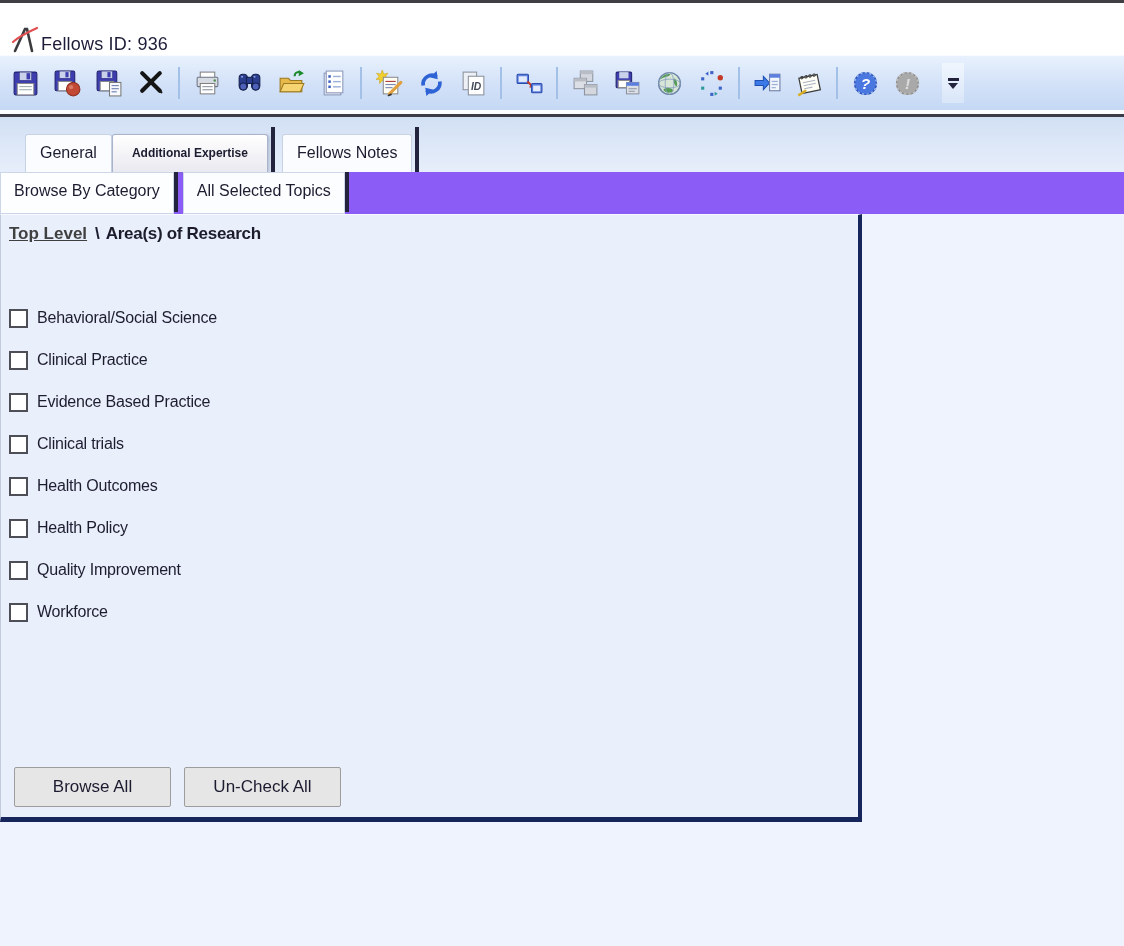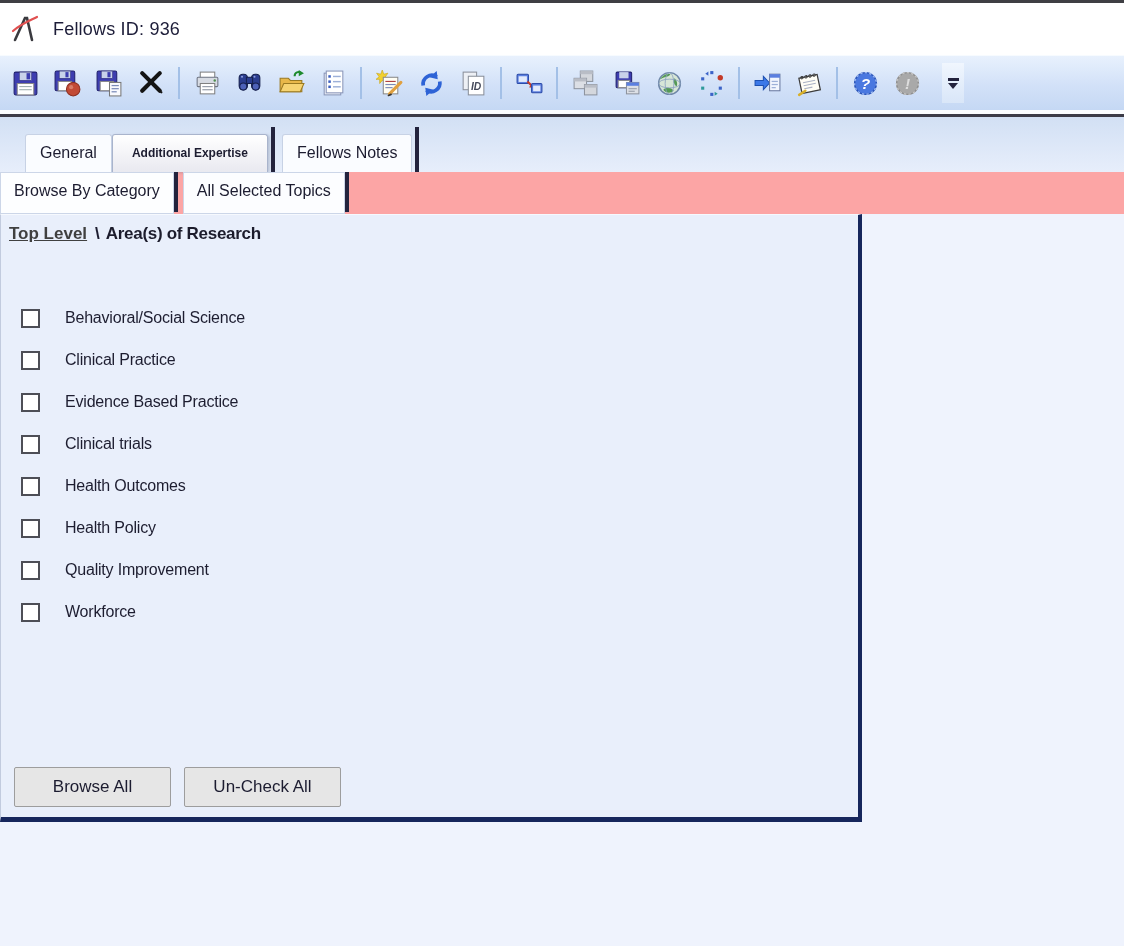--- a/index.html
+++ b/index.html
@@ -2,22 +2,22 @@
 <html><head>
 <meta charset="utf-8">
 <style>
   * { margin:0; padding:0; box-sizing:border-box; }
   html,body { width:1124px; height:946px; overflow:hidden; background:#fff;
               font-family:"Liberation Sans", sans-serif; color:#1d1d30; }
   .window { position:relative; width:1124px; height:946px; }
 
   
   .top-edge { height:3px; background:#3f3f44; }
-  .titlebar { height:52px; background:#ffffff; display:flex; align-items:center;
-              padding-left:10px; gap:13px; }
+  .titlebar { height:52px; background:#ffffff; display:flex; align-items:flex-end;
+              padding-left:10px; gap:1px; }
   .app-logo { width:30px; height:30px; flex:0 0 auto; }
   .title-text { font-size:18px; color:#1c1c38; letter-spacing:0.2px; }
 
   
   .toolbar { height:55px; border-top:1px solid #f7fbff;
              background:linear-gradient(#e8f1fd, #d2e1f8 55%, #c5d8f4);
              display:flex; align-items:center; padding-left:4px; }
   .tbtn { width:42px; height:44px; background:transparent; border:none; cursor:pointer;
           display:flex; align-items:center; justify-content:center; padding:0;font-style:italic; }
   .tbtn svg { width:29px; height:29px; }
@@ -35,38 +35,38 @@
               display:flex; align-items:flex-end; padding-left:25px; }
   .tab { border:1px solid #c7d2e5; border-bottom:none; background:#fafcff;
          font-size:16px; color:#1c1c30; padding:9px 14px 10px; cursor:pointer;
          border-radius:3px 3px 0 0; white-space:nowrap; }
   .tab.active { font-weight:bold; font-size:12px; padding:11px 19px 12px;
          background:linear-gradient(#ffffff,#e9e9f0); border-color:#a9b4cc;
          box-shadow:2px 1px 3px rgba(110,120,150,0.35); }
   .tabbar { width:4px; height:45px; background:#23233d; margin:0 7px 0 3px; flex:0 0 auto; }
 
   
-  .subtabstrip { height:42px; background:#fca5a5; display:flex; align-items:stretch;text-align:right; }
+  .subtabstrip { height:42px; background:#8b5cf6; display:flex; align-items:stretch;text-align:right; }
   .subtab { border:1px solid #ccd6e8; background:#fcfdff; font-size:16px; color:#1c1c30;
             padding:9px 13px; cursor:pointer; white-space:nowrap; }
   .subtab.active { background:#fdfeff; }
   .subtabbar { width:4px; height:40px; background:#23233d; margin-right:5px; flex:0 0 auto; }
 
   
   .content { position:relative; height:732px; background:#eff3fd; }
   .panel { position:absolute; left:0; top:0; width:862px; height:608px;
            background:#e9effb; border-top:1px solid #f6f9fe; border-left:1px solid #c2cbde;
            border-right:4px solid #16265c; border-bottom:5px solid #16265c; }
   .breadcrumb { padding:9px 0 0 8px; font-size:17px; font-weight:bold; }
   .breadcrumb a { color:#404040; text-decoration:underline; cursor:pointer; }
   .crumb-sep { margin:0 6px 0 8px; color:#1d1d30; font-weight:bold; }
   .crumb-current { color:#1c1c2c; letter-spacing:-0.3px; }
 
   .check-list { margin-top:53px; }
-  .check-row { height:42px; display:flex; align-items:center; padding-left:20px; cursor:default;gap:16px; }
+  .check-row { height:42px; display:flex; align-items:center; padding-left:8px; cursor:default; }
   .cb { width:19px; height:19px; background:#ffffff; border:2px solid #4d4e56;
         margin-right:9px; flex:0 0 auto; cursor:pointer; }
   .cb-label { font-size:16px; color:#1d1d30; letter-spacing:-0.2px; }
 
   .panel-buttons { position:absolute; left:13px; bottom:10px; display:flex; gap:13px; }
   .btn { width:157px; height:40px; background:#e6e6e6; border:1px solid #9d9d9d;
          border-radius:2px; font-family:"Liberation Sans",sans-serif; font-size:17px;
          color:#1c1c30; cursor:pointer; }
 </style>
 </head>

